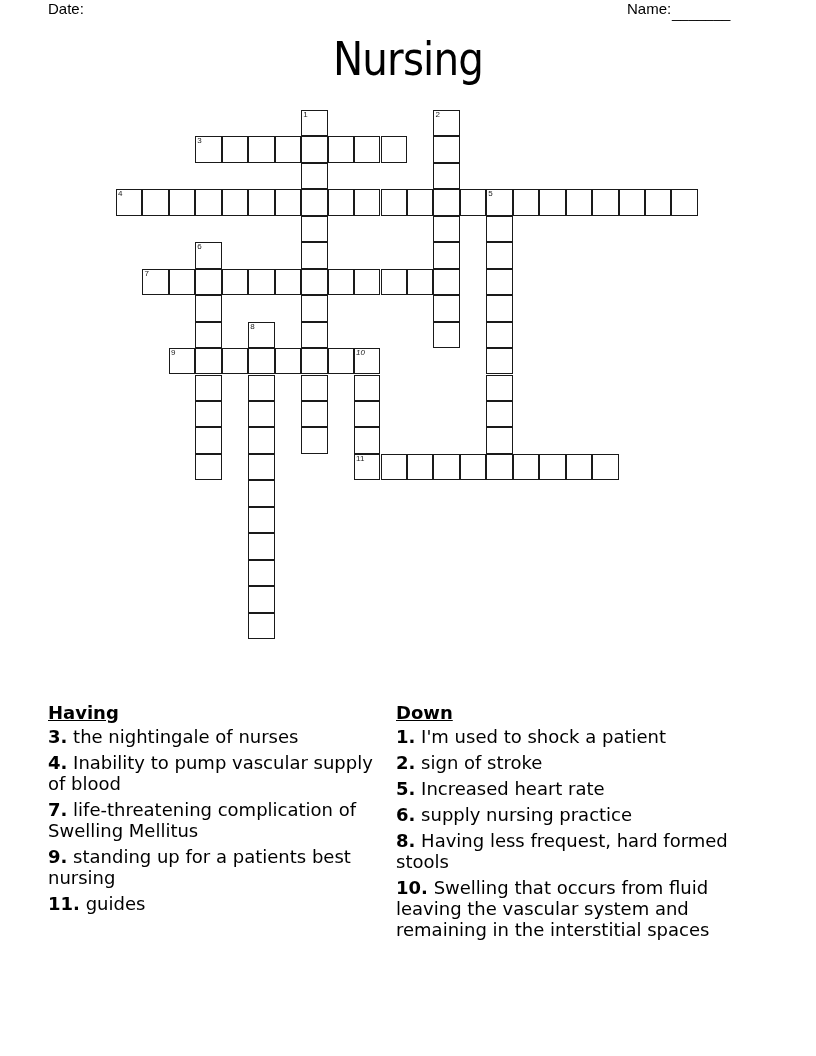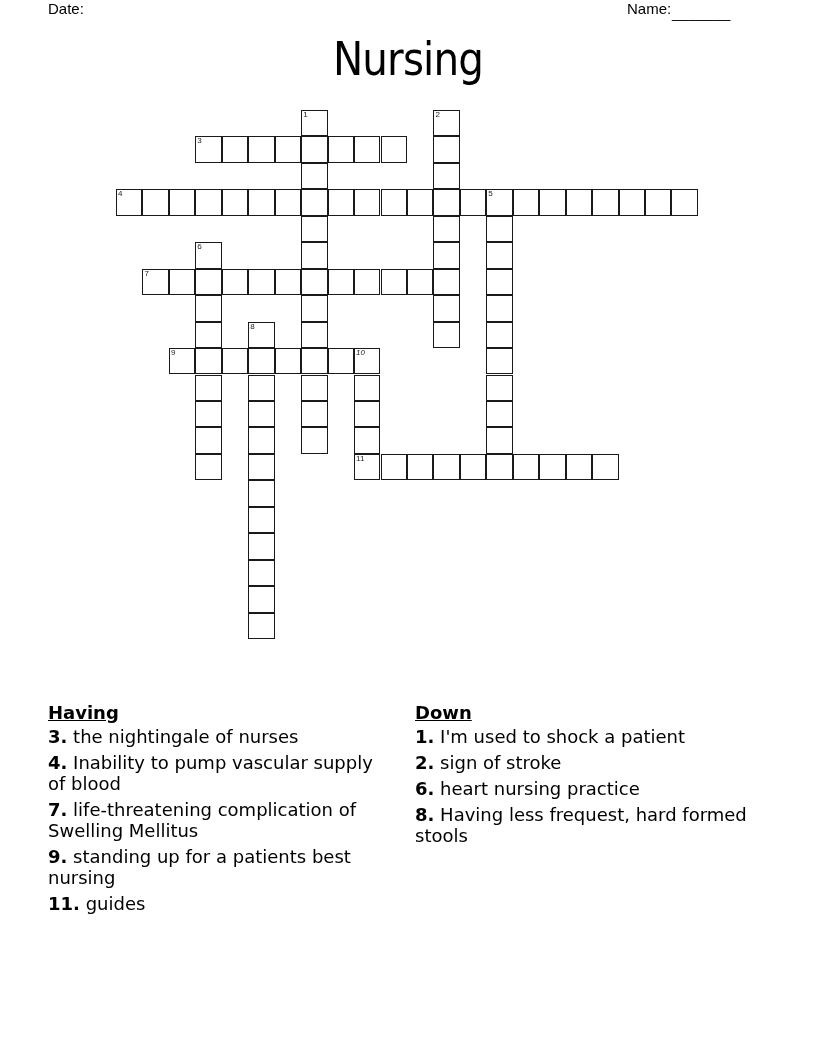--- a/index.html
+++ b/index.html
@@ -24,21 +24,21 @@
   }
   .cell .num {
     position: absolute; left: 1px; top: -1px; font-family: "Liberation Sans", sans-serif;
     font-size: 8px; color: #222;
   }
   .clues {
     position: absolute; top: 702px; font-family: "DejaVu Sans", sans-serif; font-size: 18px;
     line-height: 21px;
   }
   .clues.across { left: 48px; width: 345px; }
-  .clues.down { left: 415px; width: 360px; }
+  .clues.down { left: 396px; width: 360px; }
   .clue-heading { font-weight: bold; text-decoration: underline; margin-bottom: 3px; }
   .clue { margin-bottom: 5px; }
   .clue b { font-weight: bold; }
 </style>
 </head>
 <body>
 
 <div class="header-line">
   <span class="name-label">Date:</span>
   <span class="date-label">Name:</span>
@@ -184,15 +184,17 @@
   <div class="clue"><b>4.</b> <span>Inability to pump vascular supply of blood</span></div>
   <div class="clue"><b>7.</b> <span>life-threatening complication of Swelling Mellitus</span></div>
   <div class="clue"><b>9.</b> <span>standing up for a patients best nursing</span></div>
   <div class="clue"><b>11.</b> <span>guides</span></div>
 </div>
 
 <div class="clues down">
   <div class="clue-heading">Down</div>
   <div class="clue"><b>1.</b> <span>I'm used to shock a patient</span></div>
   <div class="clue"><b>2.</b> <span>sign of stroke</span></div>
-  <div class="clue"><b>6.</b> <span>heart nursing practice</span></div>
+  <div class="clue"><b>5.</b> <span>Increased heart rate</span></div>
+  <div class="clue"><b>6.</b> <span>supply nursing practice</span></div>
   <div class="clue"><b>8.</b> <span>Having less frequest, hard formed stools</span></div>
+  <div class="clue"><b>10.</b> <span>Swelling that occurs from fluid leaving the vascular system and remaining in the interstitial spaces</span></div>
 </div>
 
 </body></html>

